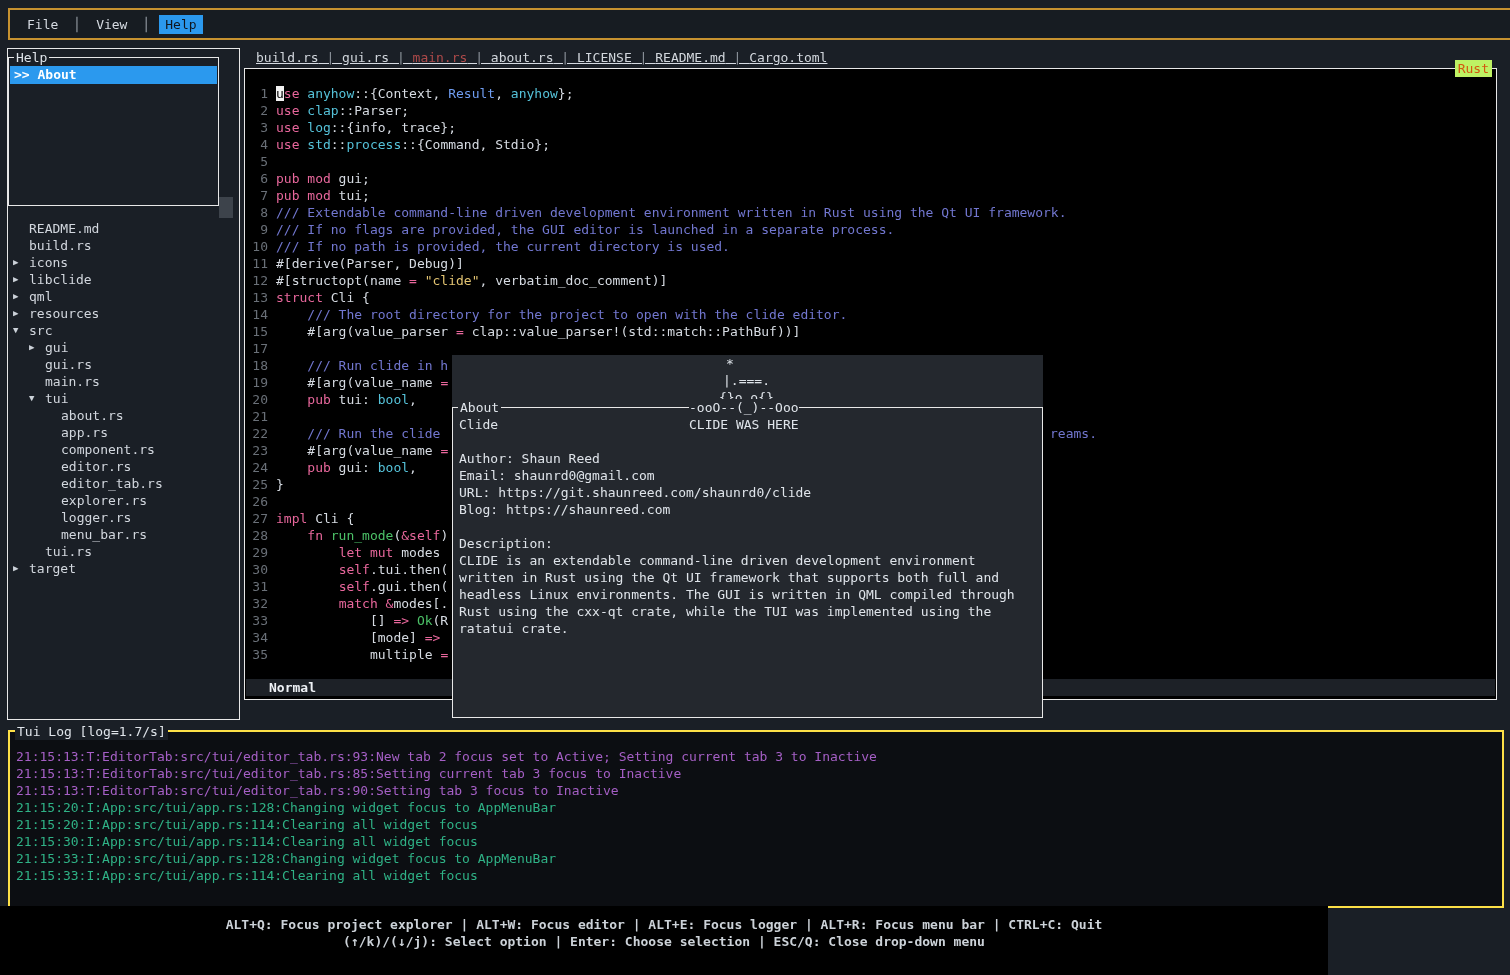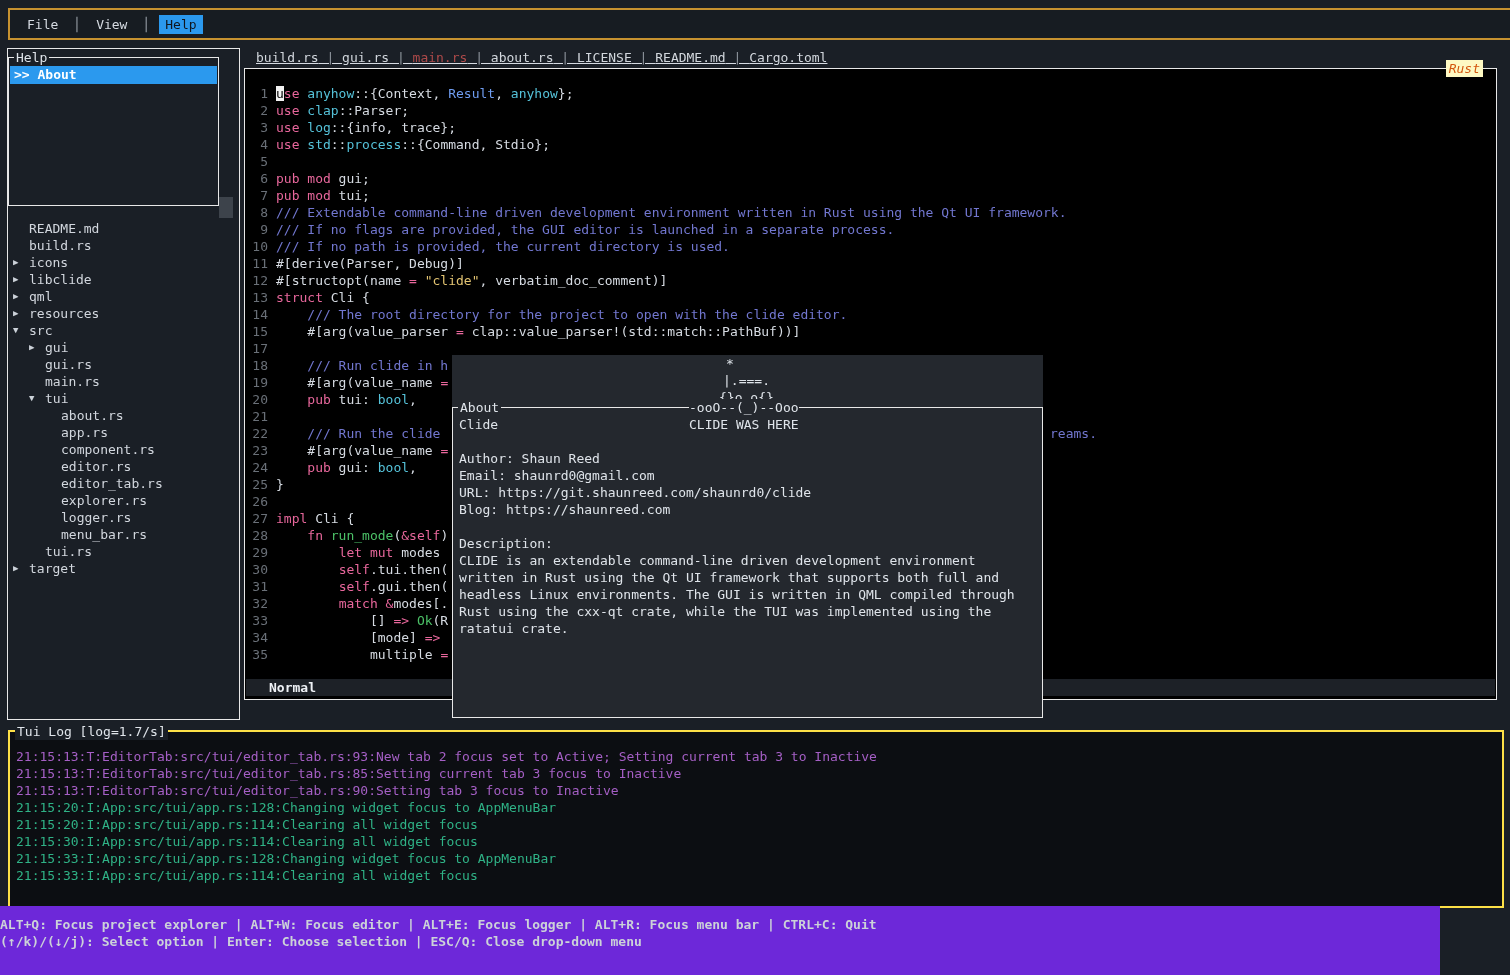--- a/index.html
+++ b/index.html
@@ -22,21 +22,21 @@
   .helpdd{position:absolute;left:8px;top:57px;width:209px;height:147px;border:1px solid #e8e8e8;background:#1a1f26;}
   .chip{position:absolute;top:-9px;left:5px;background:#1a1f26;padding:0 2px;color:#dfe4ea;}
   .dd-item{margin:8px 1px 0 1px;height:18px;line-height:18px;background:#2b99ee;color:#ffffff;font-weight:700;padding-left:4px;}
   
   .tabs{position:absolute;left:256px;top:49px;height:17px;white-space:pre;text-decoration:underline;}
   .tab{color:#d2d7dd;}
   .tab.active{color:#ad4a4a;}
   .tsep{color:#8d949c;}
   
   .editor{position:absolute;left:244px;top:68px;width:1251px;height:630px;border:1px solid #e8e8e8;background:#000000;}
-  .editor-badge{position:absolute;top:-9px;right:13px;background:#fef9c3;padding:0 3px;color:#d4570f;font-style:italic;}
+  .editor-badge{position:absolute;top:-9px;right:4px;background:#bef264;padding:0 3px;color:#d4570f;}
   .code{position:absolute;left:0;top:16px;right:1px;}
   .cline{height:17px;white-space:pre;position:relative;}
   .lnum{display:inline-block;width:23px;text-align:right;color:#6a7078;margin-right:8px;}
   .seg-abs{position:absolute;top:0;}
   .c-txt{color:#d6dbe2;} .c-kw{color:#e8679c;} .c-cyan{color:#55c2d9;}
   .c-blue{color:#6f9df1;} .c-str{color:#e3c472;} .c-doc{color:#7277d0;}
   .c-fn{color:#4cc268;} .c-cursor{background:#f2f2f2;color:#000000;}
   .mode-strip{position:absolute;left:1px;right:1px;top:610px;height:17px;background:#1d2127;font-weight:700;padding-left:23px;color:#eef1f5;}
   
   .popup{position:absolute;left:452px;top:355px;width:591px;height:363px;background:#24282e;}
@@ -44,21 +44,21 @@
   .popup-box{position:absolute;left:0;top:52px;right:0;bottom:0;border:1px solid #e8e8e8;}
   .popup-title{position:absolute;top:-9px;left:5px;background:#24282e;padding:0 2px;color:#dfe4ea;}
   .popup-borderart{position:absolute;top:-9px;left:236px;background:#24282e;color:#dfe4ea;white-space:pre;}
   .popup-body{position:absolute;left:6px;top:8px;right:6px;}
   
   .log{position:absolute;left:8px;top:730px;width:1492px;height:174px;border:2px solid #fde047;background:#0c0e12;}
   .log-entries{position:absolute;left:6px;top:16px;right:6px;}
   .lrow{height:17px;white-space:pre;}
   .lv-trace{color:#a55fc5;} .lv-info{color:#2fb286;}
   
-  .statusbar{position:absolute;left:0;top:906px;width:1440px;height:69px;background:#6d28d9;font-weight:700;color:#ccd2d8;padding-top:10px;box-sizing:border-box;}
+  .statusbar{position:absolute;left:0;top:906px;width:1328px;height:69px;background:#000000;text-align:center;font-weight:700;color:#ccd2d8;padding-top:10px;box-sizing:border-box;}
   .sline{height:17px;}
 </style>
 </head>
 <body>
 
 <div class="screen">
 
   <div class="menubar">
     <span id="menu-items" style="display:flex;gap:9px;align-items:center;">
         <span class="mitem">File</span>

